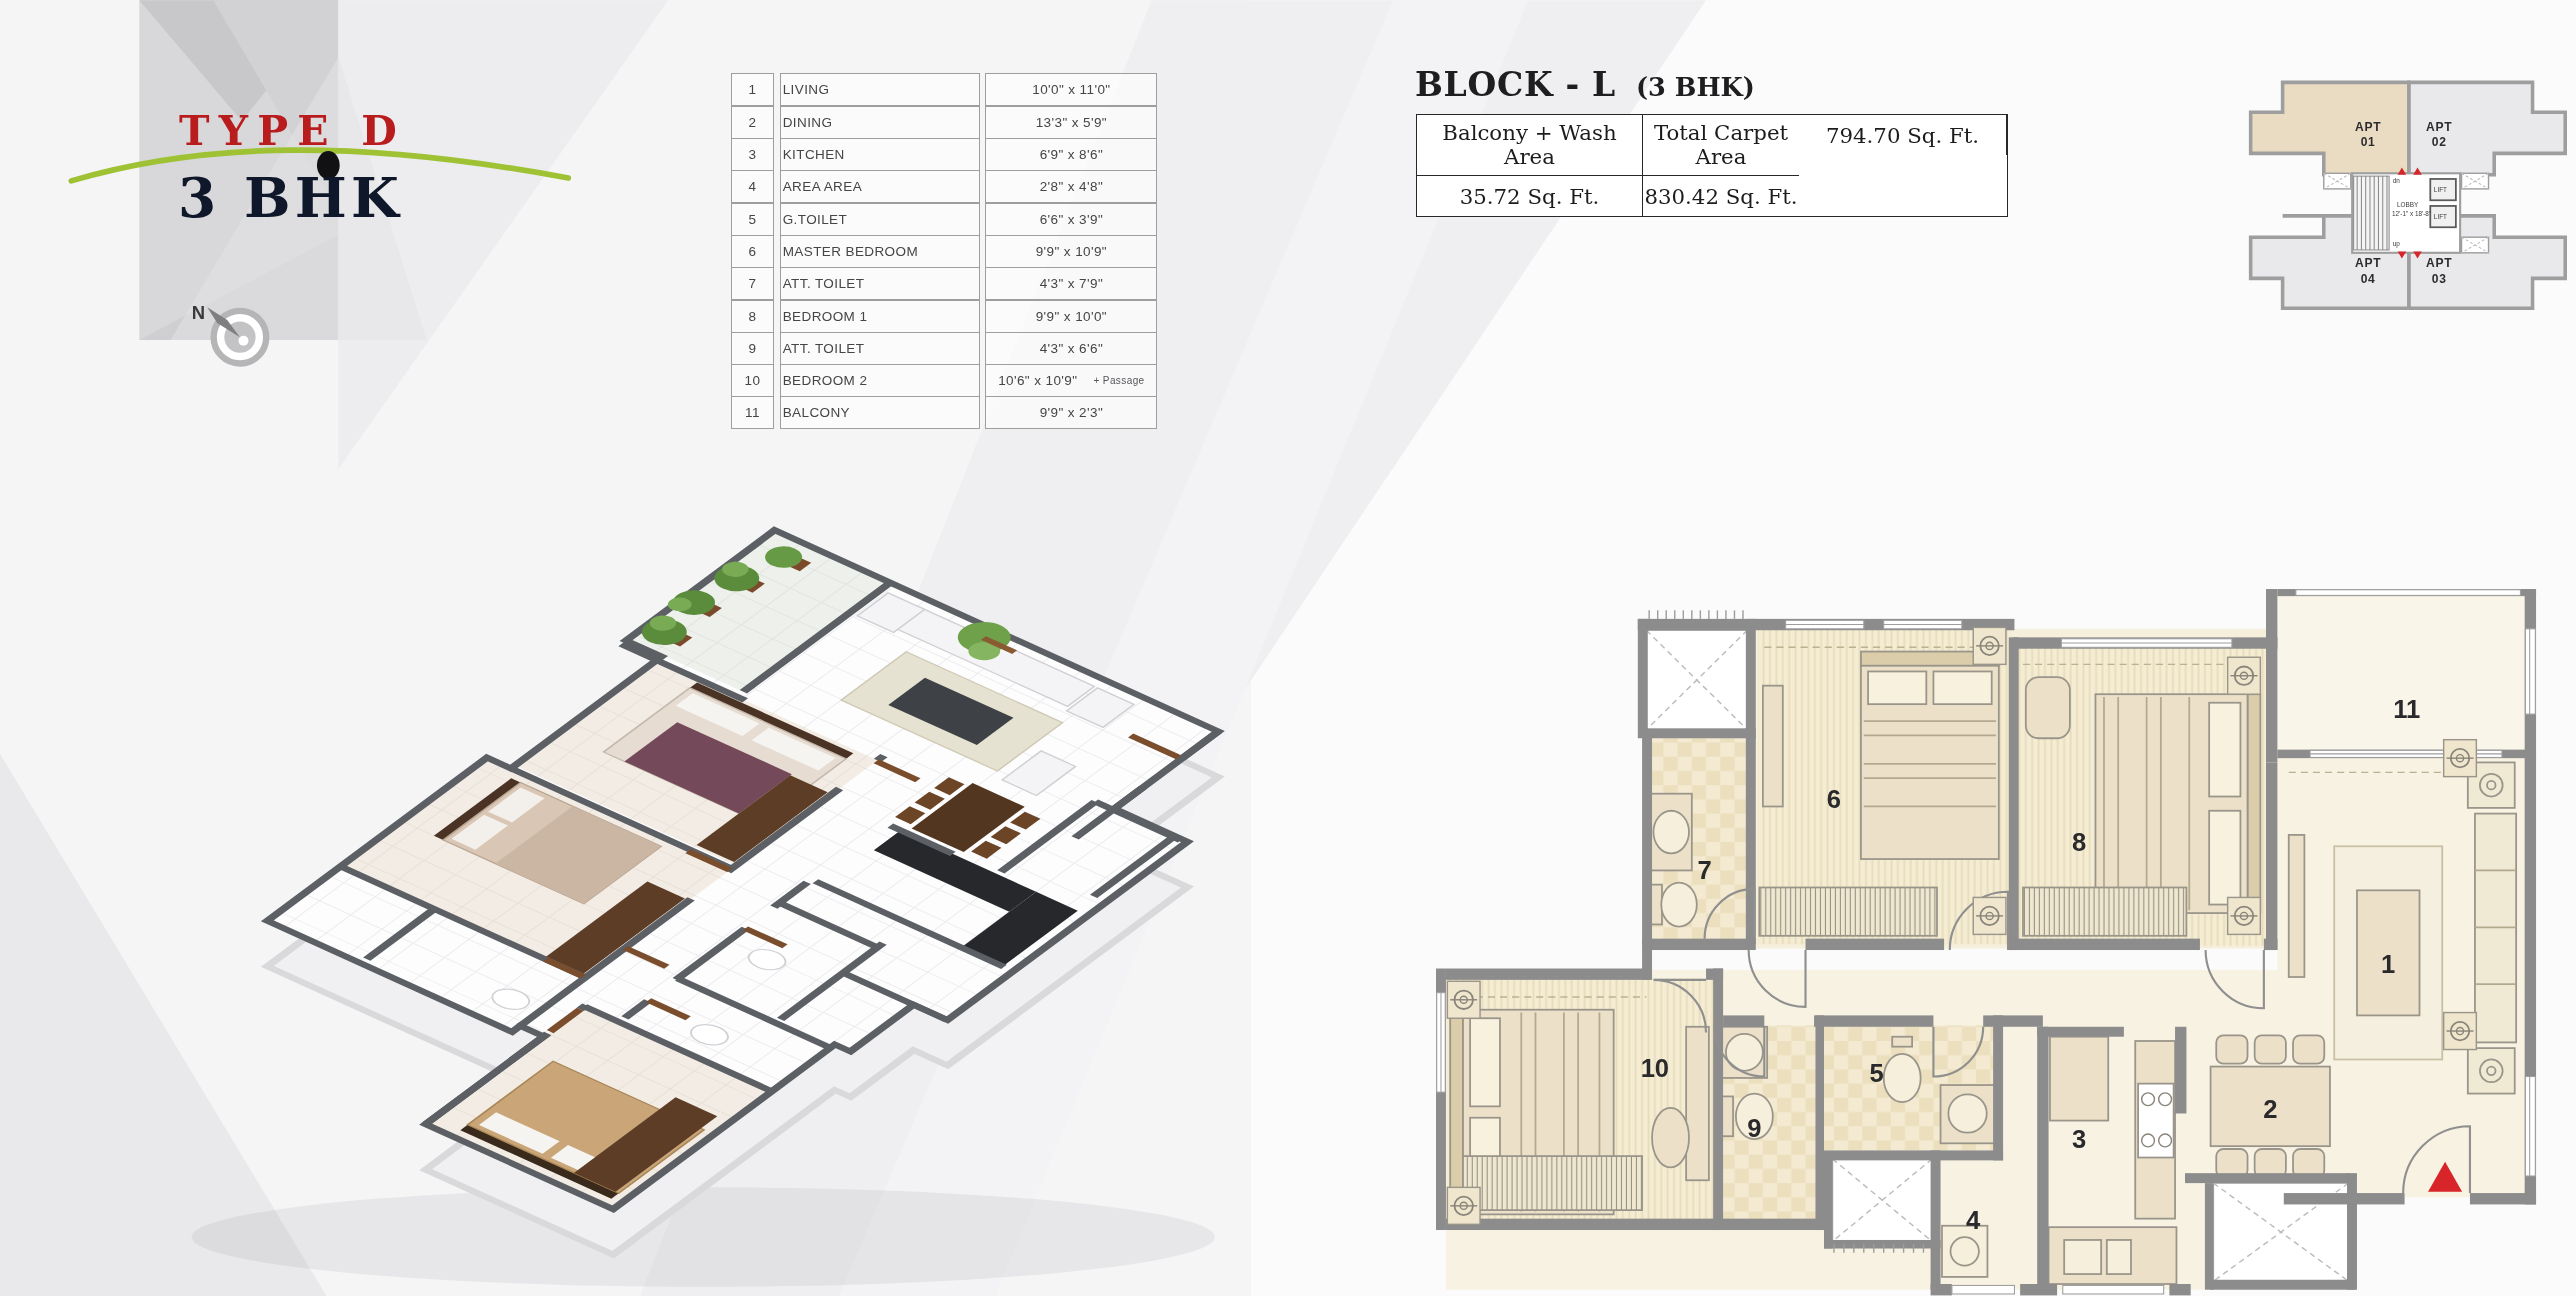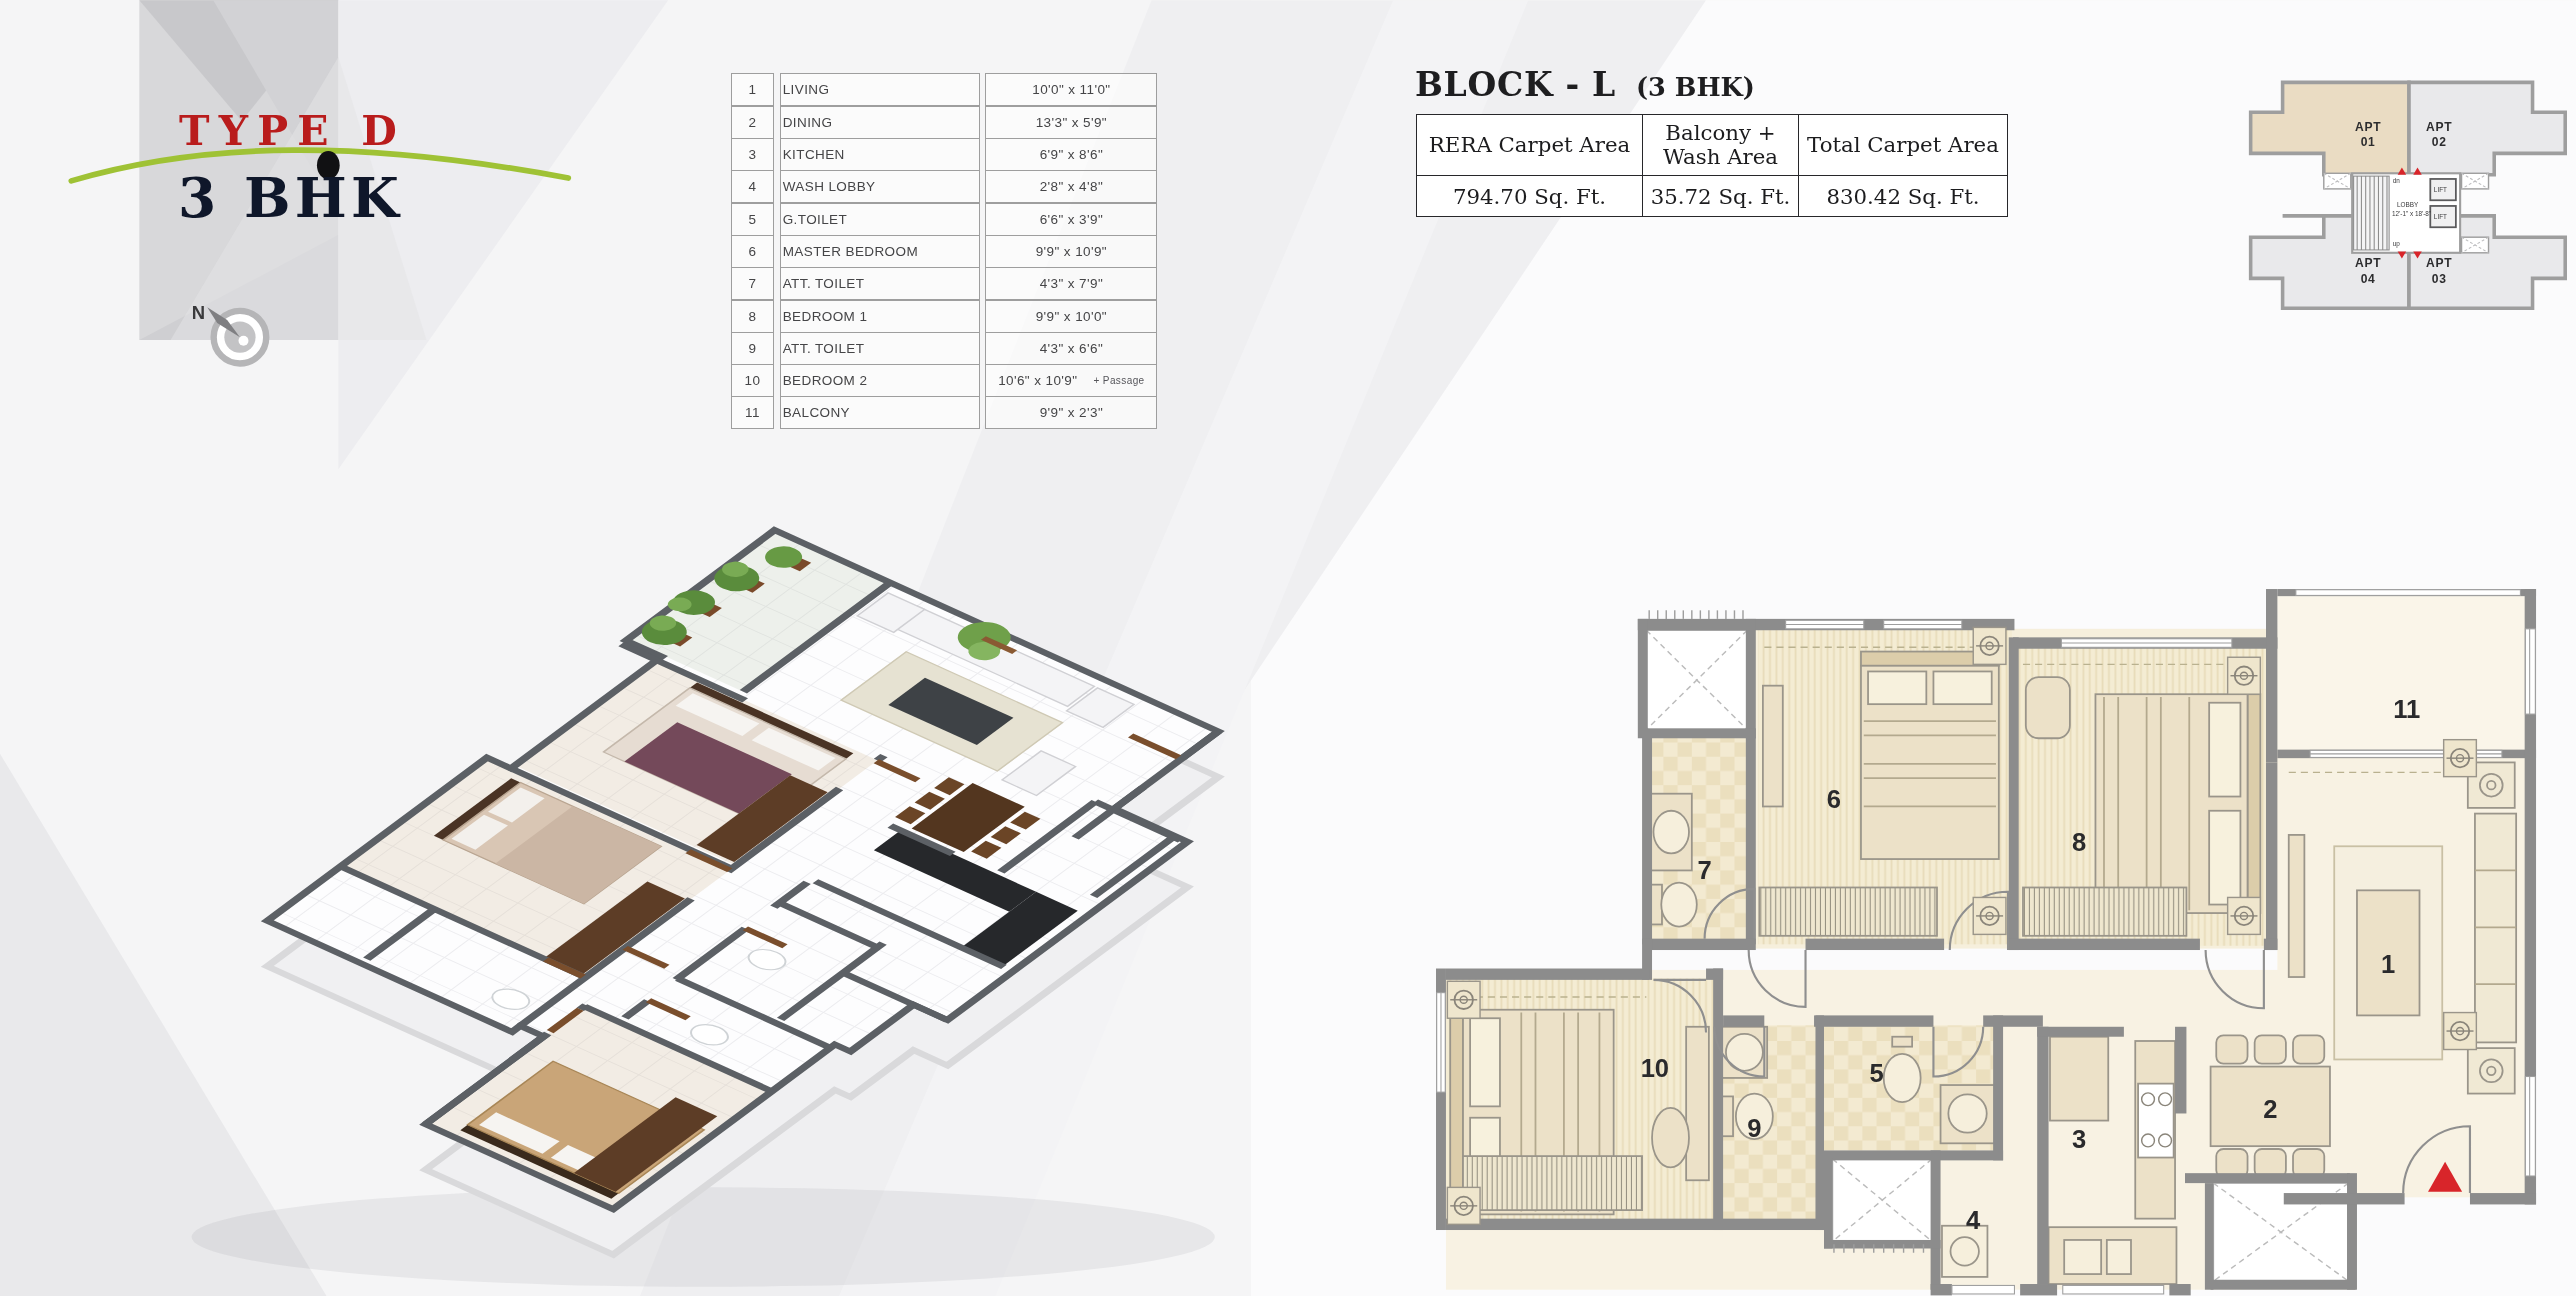--- a/index.html
+++ b/index.html
@@ -80,21 +80,21 @@
       <div class="rt-cell rt-name">DINING</div>
       <div class="rt-cell rt-size">13'3" x 5'9"</div>
     </div>
   <div class="rt-row">
       <div class="rt-cell rt-no">3</div>
       <div class="rt-cell rt-name">KITCHEN</div>
       <div class="rt-cell rt-size">6'9" x 8'6"</div>
     </div>
   <div class="rt-row">
       <div class="rt-cell rt-no">4</div>
-      <div class="rt-cell rt-name">WASH LOBBY</div>
+      <div class="rt-cell rt-name">AREA AREA</div>
       <div class="rt-cell rt-size">2'8" x 4'8"</div>
     </div>
   <div class="rt-row">
       <div class="rt-cell rt-no">5</div>
       <div class="rt-cell rt-name">G.TOILET</div>
       <div class="rt-cell rt-size">6'6" x 3'9"</div>
     </div>
   <div class="rt-row">
       <div class="rt-cell rt-no">6</div>
       <div class="rt-cell rt-name">MASTER BEDROOM</div>
@@ -127,21 +127,20 @@
       <div class="rt-cell rt-no">11</div>
       <div class="rt-cell rt-name">BALCONY</div>
       <div class="rt-cell rt-size">9'9" x 2'3"</div>
     </div>
 </div>
 
 <div class="abs block-head">
   <span class="t1">BLOCK - L</span><span class="t2">(3 BHK)</span>
 </div>
 <div class="abs rera">
-  <div class="cell hd">RERA Carpet Area</div>
   <div class="cell hd">Balcony + Wash Area</div>
   <div class="cell hd last">Total Carpet Area</div>
   <div class="cell vl bot">794.70 Sq. Ft.</div>
   <div class="cell vl bot">35.72 Sq. Ft.</div>
   <div class="cell vl bot last">830.42 Sq. Ft.</div>
 </div>
 
 <svg class="abs" style="left:2240px;top:68px" width="338" height="256" viewBox="0 0 476 360">
   <g stroke="#9e9e9e" stroke-width="5">
     <path d="M15,62 H60 V20 H238 V150 H118 V120 H15 Z" fill="#eadcc3"></path>

